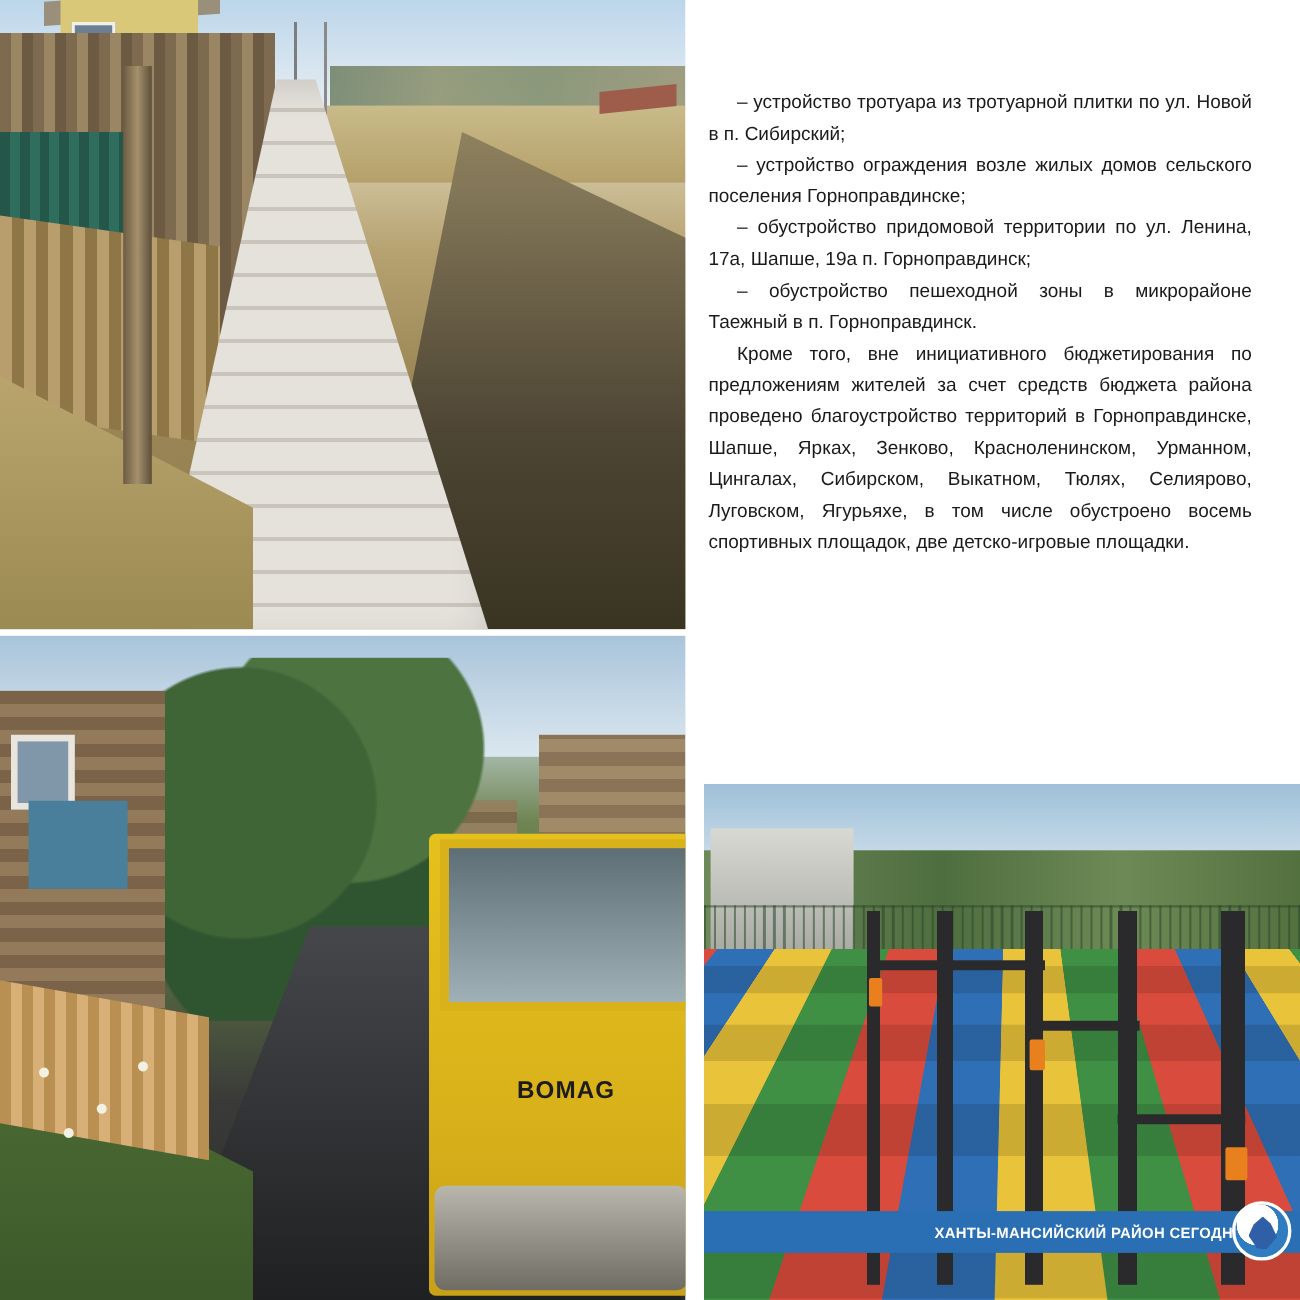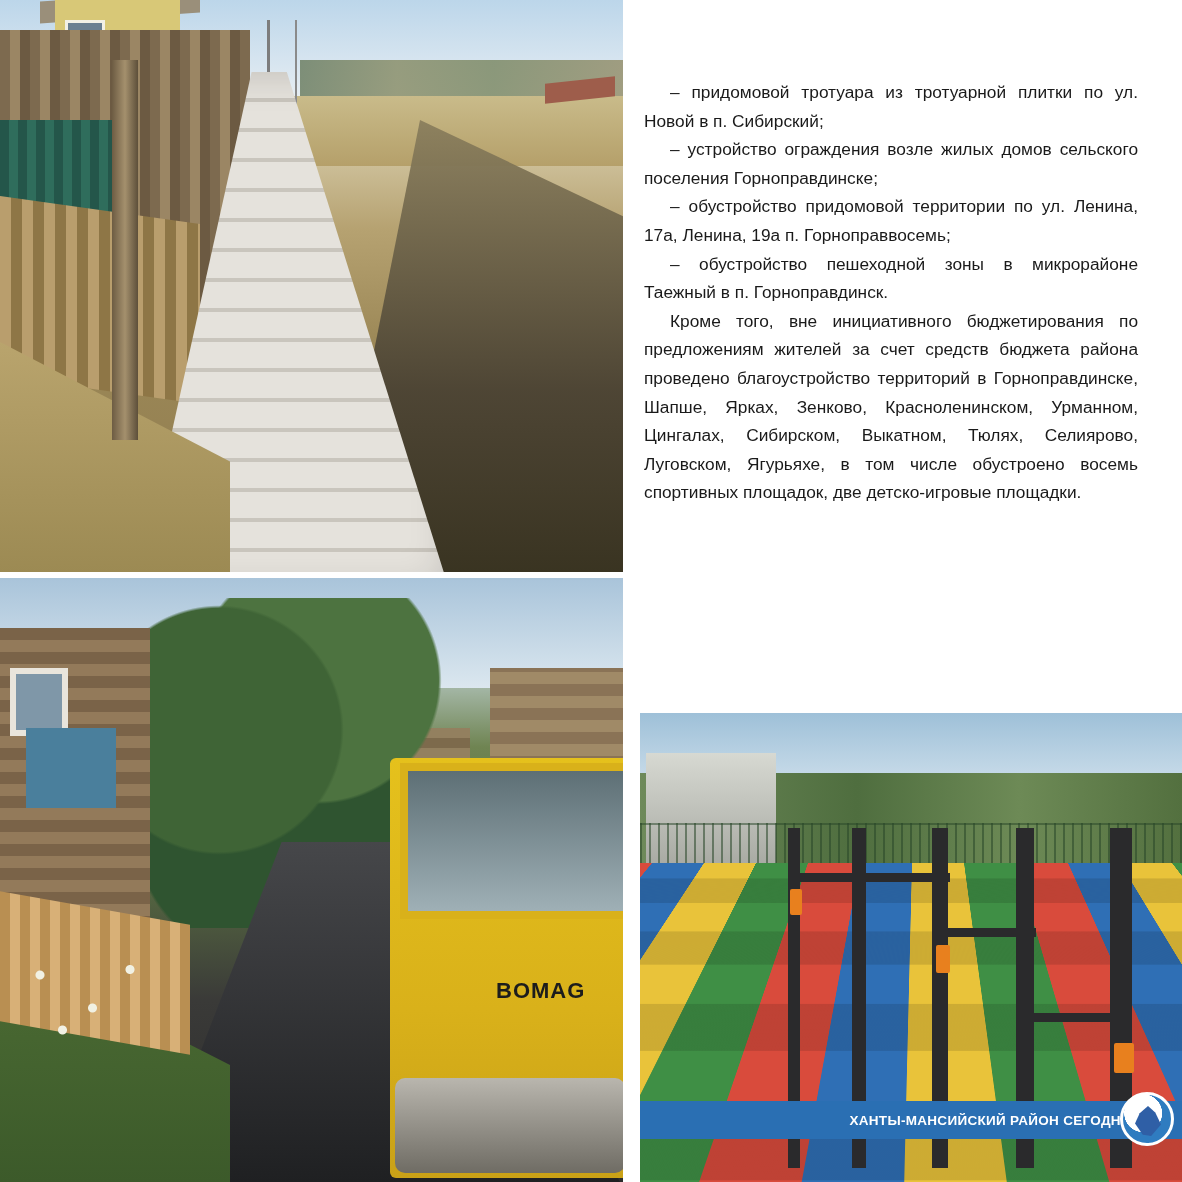--- a/index.html
+++ b/index.html
@@ -173,21 +173,21 @@
     position: absolute; left: 400px; top: 185px; width: 220px; height: 140px;
     background: linear-gradient(180deg,#5d6f75,#9fb0b6);
     border: 8px solid #d9b11a;
   }
   #photo-roller .roller-drum {
     position: absolute; left: 395px; top: 500px; width: 230px; height: 95px;
     background: linear-gradient(180deg,#b9b6ae,#6f6c64);
     border-radius: 10px;
   }
   #photo-roller .roller-mark {
-    position: absolute; left: 496px; top: 400px; color: #1c1c1c;
+    position: absolute; left: 470px; top: 400px; color: #1c1c1c;
     font: 700 22px "Liberation Sans", sans-serif; letter-spacing: 1px;
   }
 
   
   #photo-playground {
     left: 640px;
     top: 713px;
     width: 542px;
     height: 469px;
     background: #7ea4c5;
@@ -358,20 +358,20 @@
 
   <div class="footer-bar">
     <span class="footer-title">ХАНТЫ-МАНСИЙСКИЙ РАЙОН СЕГОДНЯ</span>
     <span class="footer-page">23</span>
     <span class="footer-logo">
       <span class="bird"></span>
     </span>
   </div>
 
   <div class="text-col">
-    <p class="dash">– придомовой тротуара из тротуарной плит­ки по ул. Новой в п. Сибирский;</p>
+    <p class="dash">– устройство тротуара из тротуарной плит­ки по ул. Новой в п. Сибирский;</p>
     <p class="dash">– устройство ограждения возле жилых до­мов сельского поселения Горноправдинске;</p>
-    <p class="dash">– обустройство придомовой территории по ул. Ленина, 17а, Ленина, 19а п. Горноправ­восемь;</p>
+    <p class="dash">– обустройство придомовой территории по ул. Ленина, 17а, Шапше, 19а п. Горноправ­динск;</p>
     <p class="dash">– обустройство пешеходной зоны в микро­районе Таежный в п. Горноправдинск.</p>
     <p>Кроме того, вне инициативного бюджети­рования по предложениям жителей за счет средств бюджета района проведено благо­устройство территорий в Горноправдинске, Шапше, Ярках, Зенково, Красноленинском, Урманном, Цингалах, Сибирском, Выкатном, Тюлях, Селиярово, Луговском, Ягурьяхе, в том числе обустроено восемь спортивных площадок, две детско-игровые площадки.</p>
   </div>
 
 </div>
 
 </body></html>

